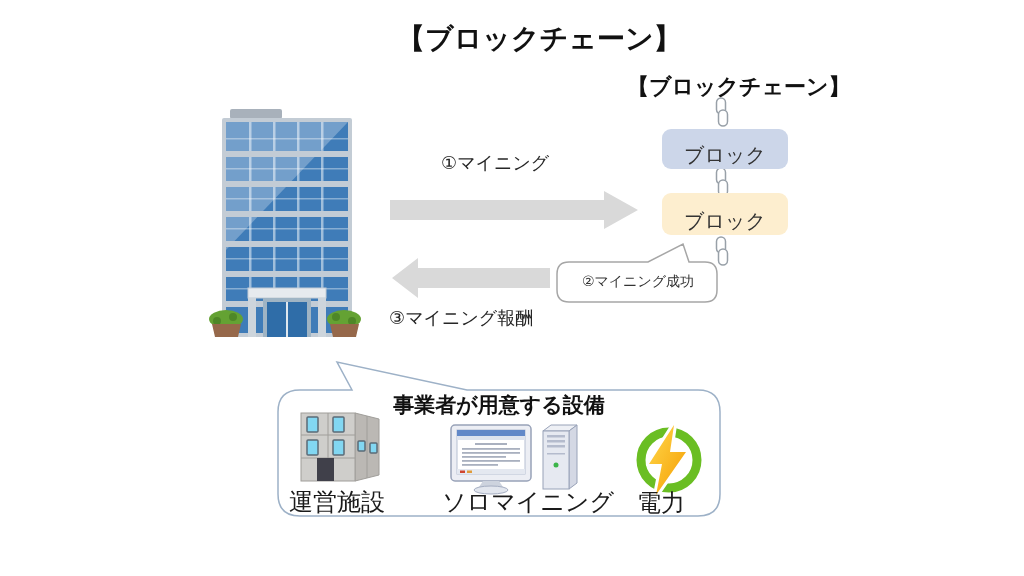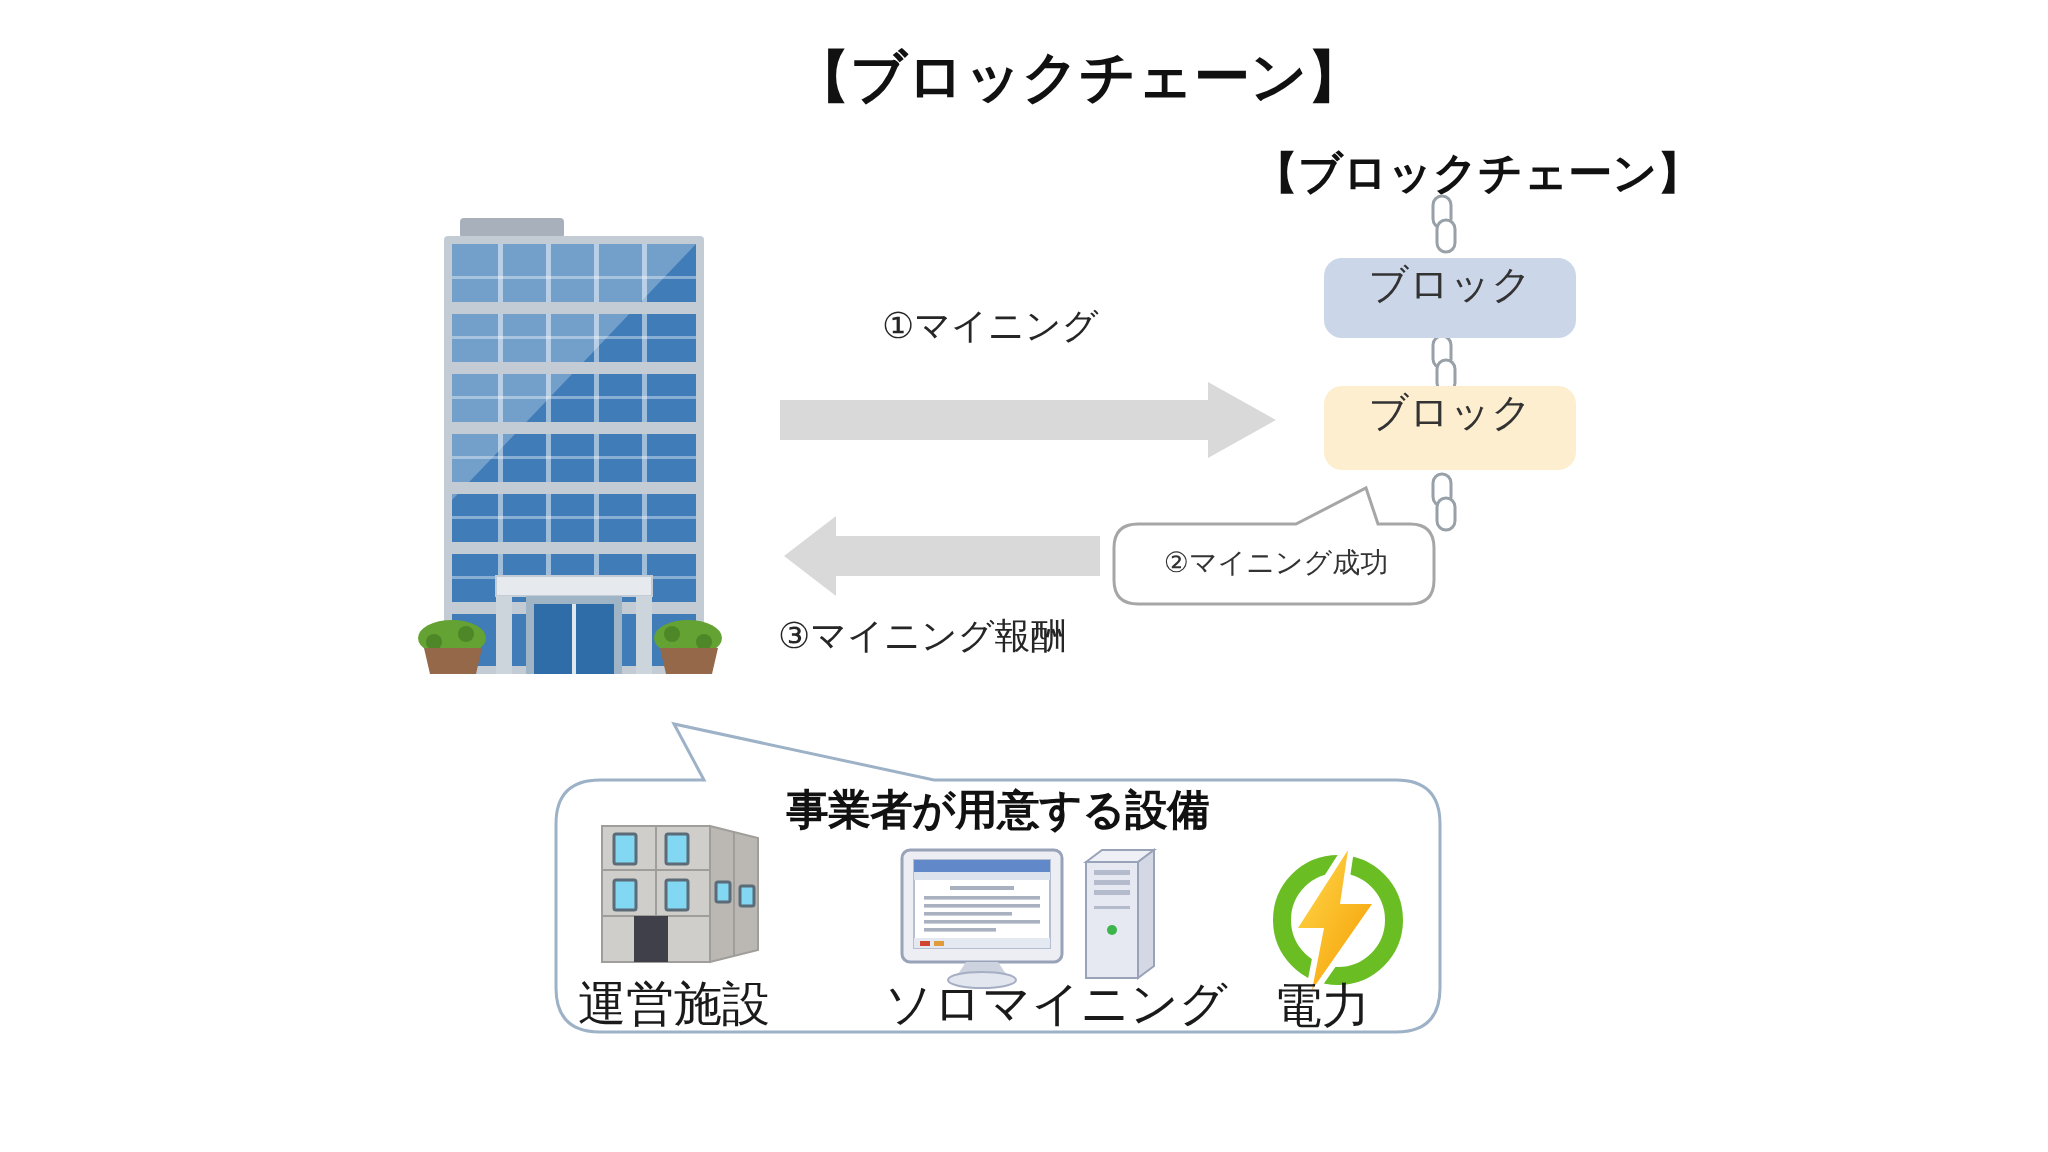--- a/index.html
+++ b/index.html
@@ -5,21 +5,21 @@
   html,body{margin:0;padding:0;background:#fff;}
   #stage{
     position:relative;width:1024px;height:576px;background:#ffffff;overflow:hidden;
     font-family:"Liberation Sans","DejaVu Sans",sans-serif;color:#1a1a1a;
   }
   .abs{position:absolute;}
   .diagram-title{font-size:28px;font-weight:bold;color:#111;white-space:nowrap;}
   .actor-label{font-size:22px;font-weight:bold;color:#111;white-space:nowrap;}
   .step-text{font-size:18px;color:#262626;white-space:nowrap;}
   .block{
-    width:126px;display:flex;align-items:flex-start;justify-content:center;
+    width:126px;display:flex;align-items:flex-end;justify-content:center;
     border-radius:9px;font-size:20px;color:#333;z-index:2;
   }
   .block-blue{height:40px;background:#ccd6e9;}
   .block-yellow{height:42px;background:#fdeecf;}
   .callout-text{
     display:flex;align-items:center;justify-content:center;
     font-size:14px;color:#333;white-space:nowrap;z-index:3;
   }
   .equip-title{font-size:21px;font-weight:bold;text-align:center;color:#111;z-index:3;}
   .equip-label{font-size:24px;color:#1a1a1a;white-space:nowrap;z-index:3;}

